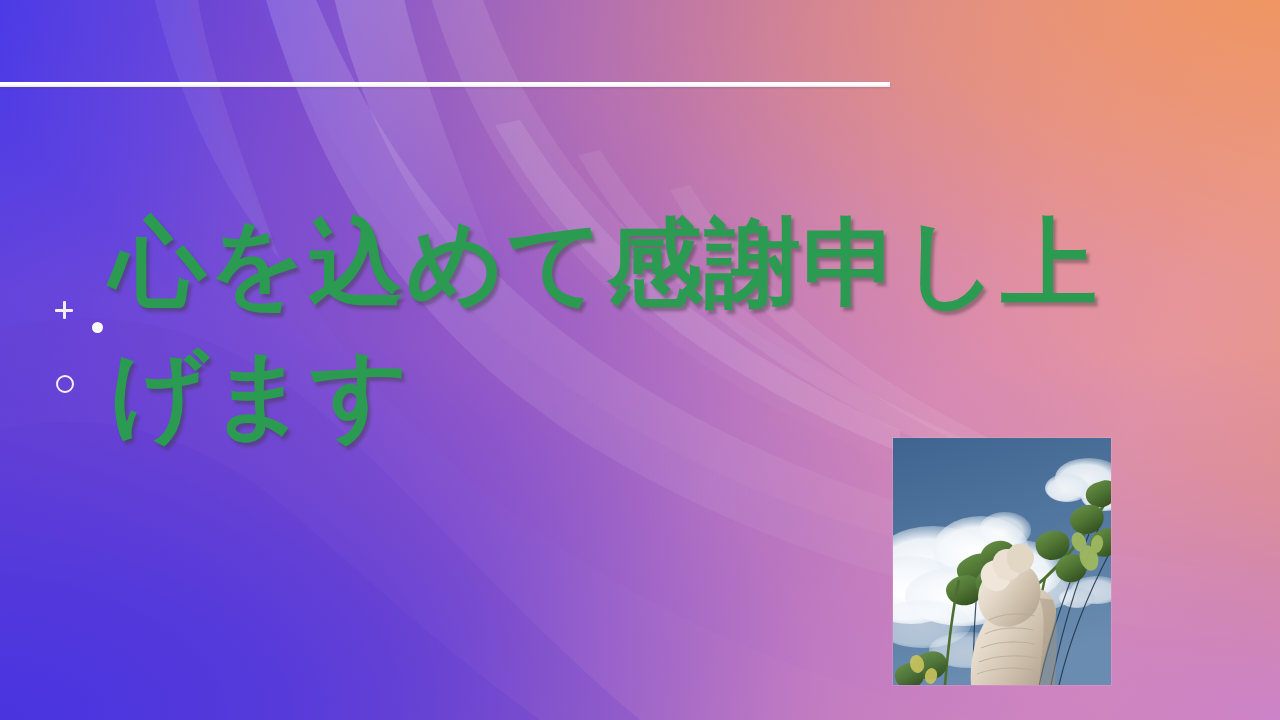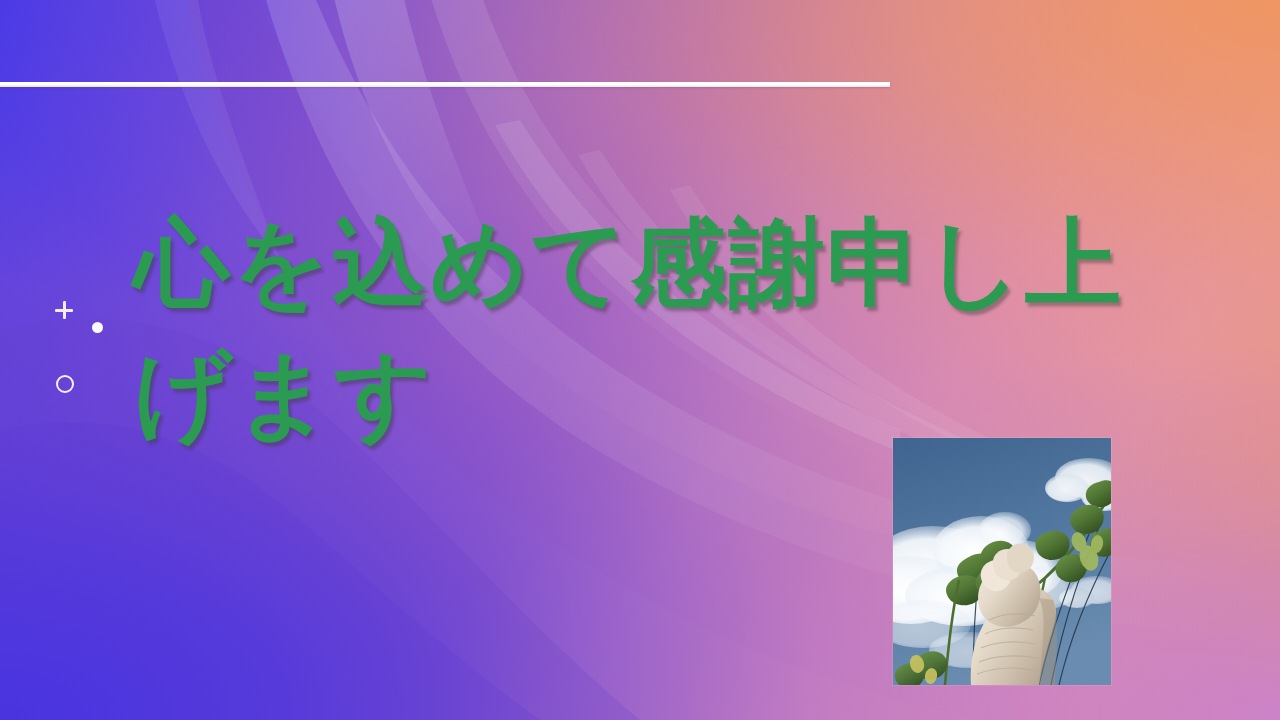--- a/index.html
+++ b/index.html
@@ -138,21 +138,20 @@
     top: 198px;
     width: 1010px;
     color: #2b9b52;
     font-family: "DejaVu Serif", "Liberation Serif", serif;
     font-weight: 700;
     font-size: 96px;
     line-height: 1.36;
     letter-spacing: 2px;
     text-shadow: 3px 4px 3px rgba(60,60,60,0.42);
     white-space: normal;
-    margin-left: 24px;
   }
 
   
   .photo {
     position: absolute;
     left: 893px;
     top: 438px;
     width: 218px;
     height: 247px;
     overflow: hidden;

